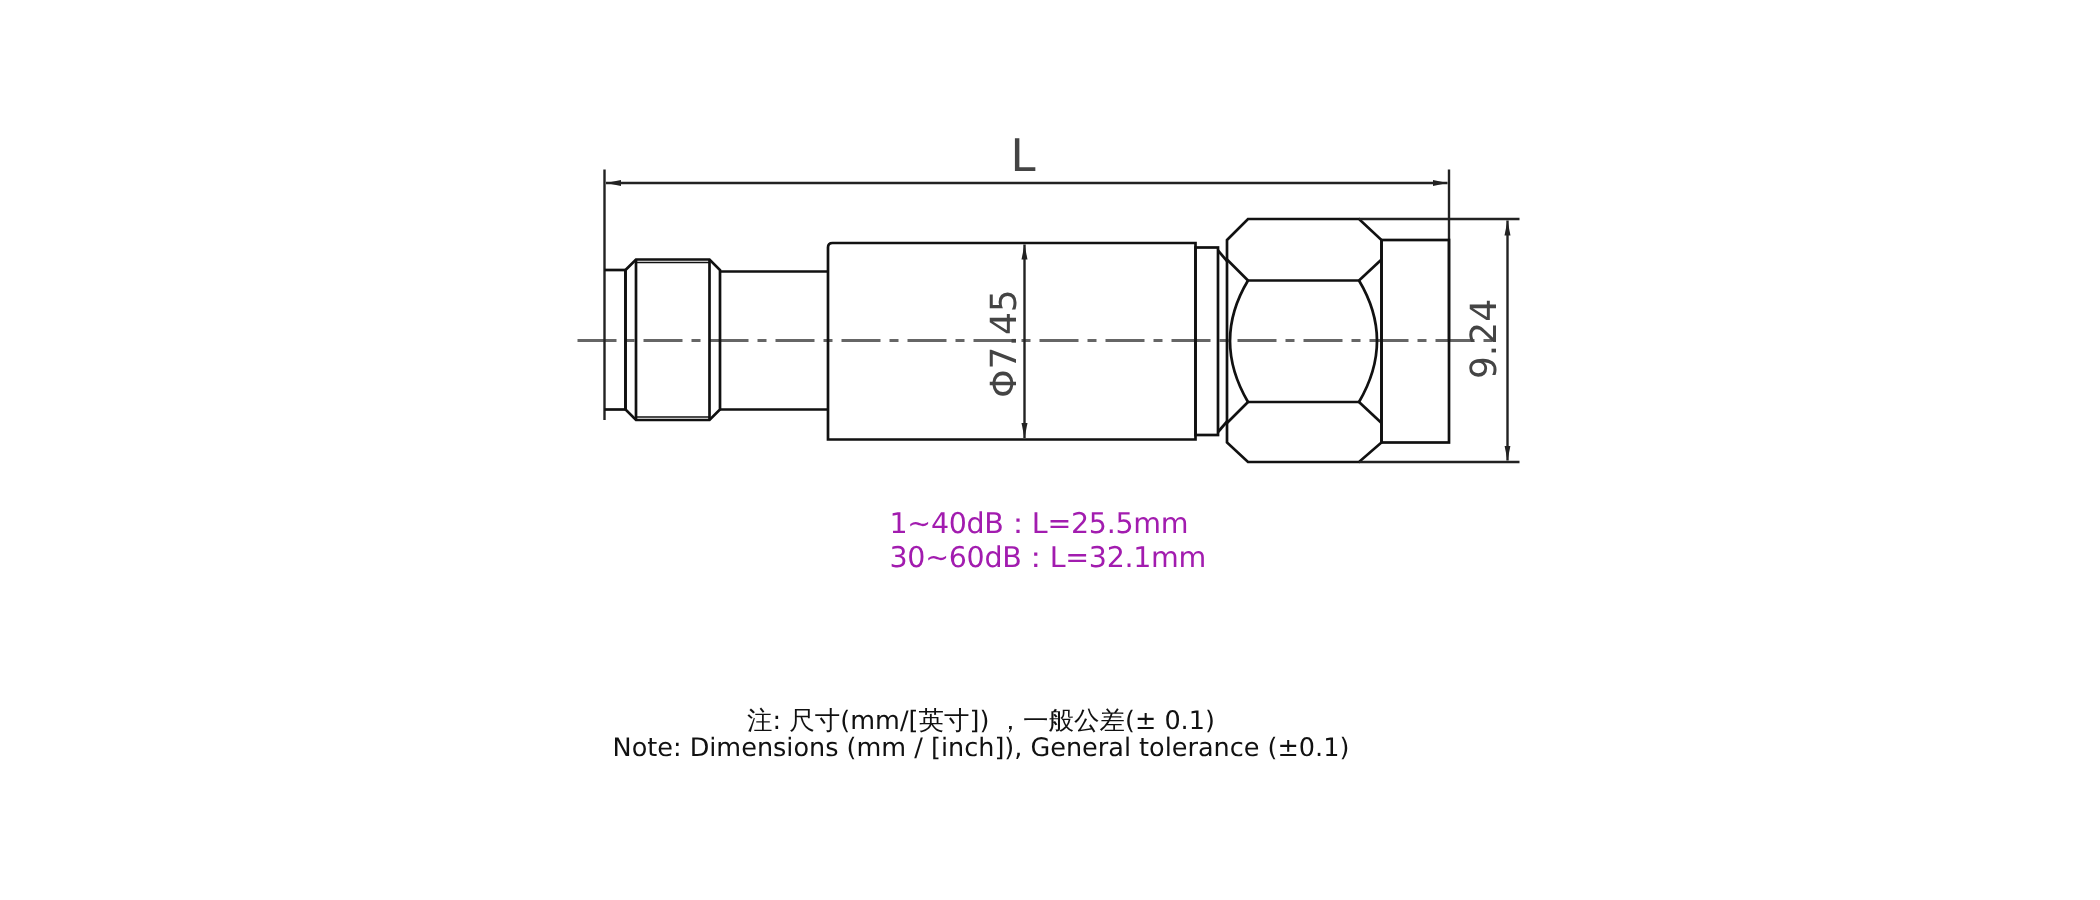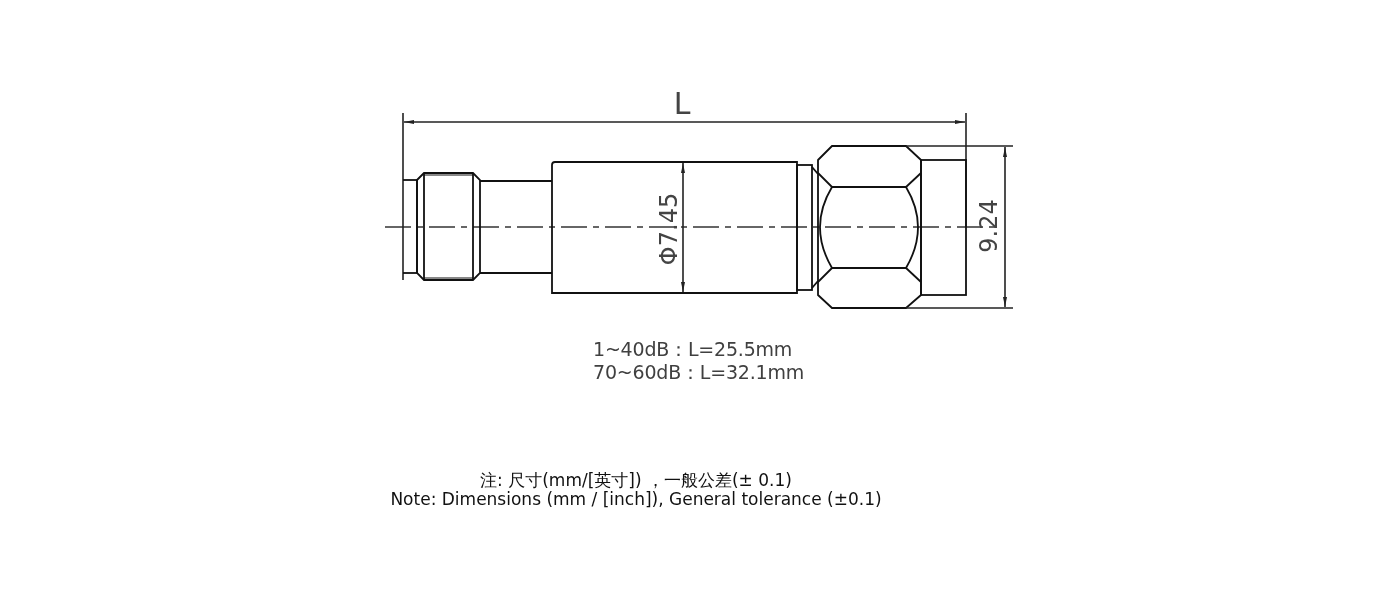--- a/index.html
+++ b/index.html
@@ -1,24 +1,24 @@
 <!DOCTYPE html>
 <html><head>
 <meta charset="utf-8">
 <style>
   html, body { margin: 0; padding: 0; background: #ffffff; }
   body { width: 1400px; height: 600px; position: relative; overflow: hidden;
          font-family: "DejaVu Sans", "Liberation Sans", sans-serif; color: #222; }
   #drawing { position: absolute; left: 0; top: 0; width: 1400px; height: 330px; }
   .dim-text { font-family: "DejaVu Sans", sans-serif; fill: #444; }
-  .spec { position: absolute; left: 593px; top: 338px; font-size: 19px; line-height: 23px; color: #404040;
+  .spec { position: absolute; left: 593px; top: 338px; font-size: 19px; line-height: 23px; color: #a21caf;
           font-family: "DejaVu Sans", sans-serif; letter-spacing: -0.2px; }
   .spec div { white-space: nowrap; }
   .note { position: absolute; left: 0; width: 1272px; text-align: center; font-size: 17px; color: #111;
-          font-family: "DejaVu Sans", sans-serif; white-space: nowrap; }
+          font-family: "DejaVu Sans", sans-serif; white-space: nowrap; padding-left: 18px; }
   .note-cn { top: 469px; }
   .note-en { top: 489px; }
 </style>
 </head>
 <body>
 
 <svg id="drawing" viewBox="0 0 1400 330" xmlns="http://www.w3.org/2000/svg">
   <defs>
     <marker id="arrowR" markerWidth="10" markerHeight="6" refX="10" refY="3" orient="auto" markerUnits="userSpaceOnUse">
       <path d="M0,1 L10,3 L0,5 Z" fill="#222"></path>
@@ -90,18 +90,18 @@
     <line x1="1005" y1="147" x2="1005" y2="307" marker-start="url(#arrowL)" marker-end="url(#arrowR)"></line>
   </g>
   <text class="dim-text" font-size="24" text-anchor="middle" transform="translate(1002,226) rotate(-90)" dy="-5">9.24</text>
 </svg>
 
 <div class="spec">
   <div>
     <span>1~40dB</span><span>：</span><span>L=25.5mm</span>
   </div>
   <div>
-    <span>70~60dB</span><span>：</span><span>L=32.1mm</span>
+    <span>30~60dB</span><span>：</span><span>L=32.1mm</span>
   </div>
 </div>
 
 <div class="note note-cn">注: 尺寸(mm/[英寸]) ，一般公差(± 0.1)</div>
 <div class="note note-en">Note: Dimensions (mm / [inch]), General tolerance (±0.1)</div>
 
 </body></html>

